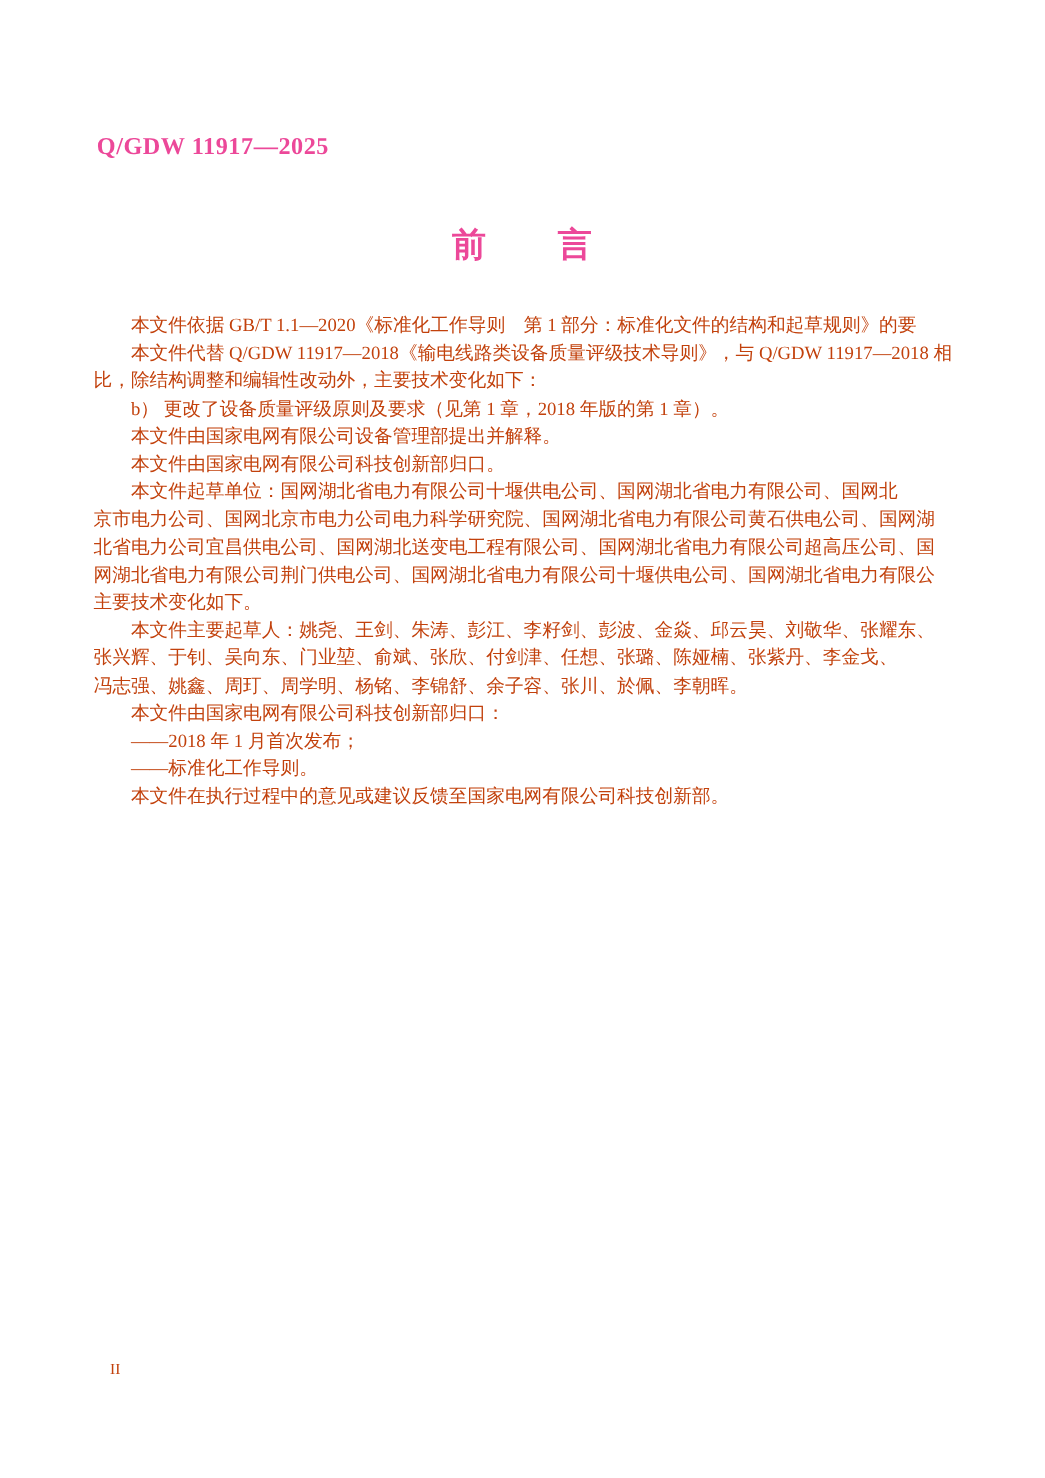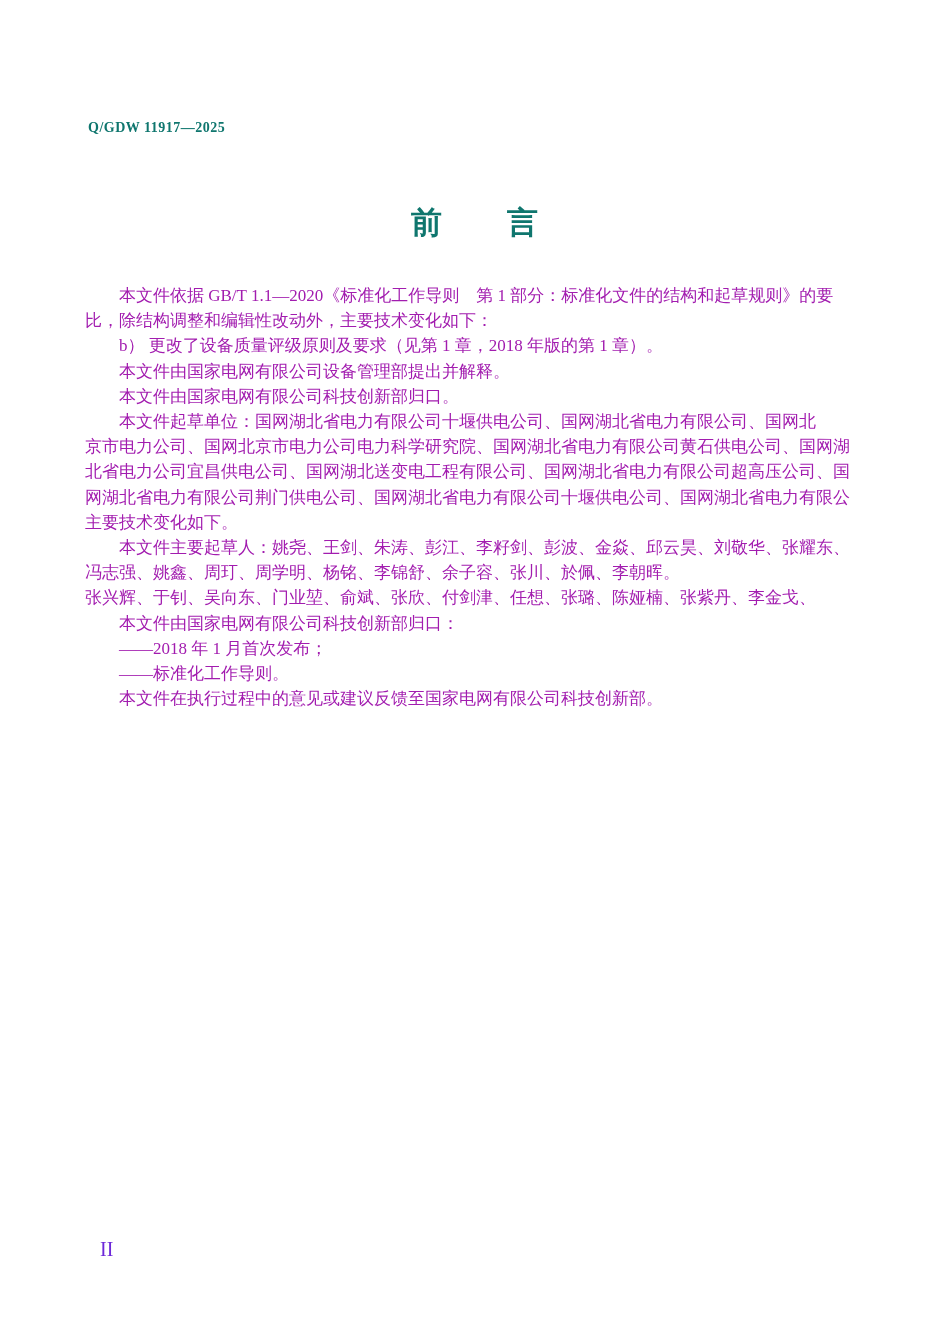--- a/index.html
+++ b/index.html
@@ -14,83 +14,84 @@
     background: #ffffff;
     overflow: hidden;
     color: #111111;
   }
   .doc-header {
     position: absolute;
     left: 88px;
     top: 120px;
     font-family: "Liberation Serif", "DejaVu Serif", serif;
     font-weight: bold;
-    font-size: 14px;
+    font-size: 22px;
     letter-spacing: 0.5px;
-    color: #0f766e;
+    color: #ec4899;
     white-space: nowrap;
   }
   .doc-title {
     position: absolute;
     left: 0;
     top: 202px;
     width: 100%;
     text-align: center;
     font-family: "Liberation Sans", "DejaVu Sans", sans-serif;
     font-weight: 600;
     font-size: 31px;
-    color: #0f766e;
+    color: #ec4899;
     letter-spacing: 1px;
   }
   .doc-body {
     position: absolute;
     left: 85px;
     top: 283px;
     width: 782px;
     font-family: "Liberation Serif", "DejaVu Serif", serif;
     font-size: 17px;
     line-height: 25.2px;
-    color: #a21caf;
+    color: #c2410c;
   }
   .doc-body .line {
     white-space: pre-wrap;
     text-align: justify;
   }
   .page-number {
     position: absolute;
     left: 100px;
     top: 1238px;
     font-family: "Liberation Serif", "DejaVu Serif", serif;
-    font-size: 20px;
-    color: #6d28d9;
+    font-size: 14px;
+    color: #c2410c;
   }
 </style>
 </head>
 <body>
 
 <div class="page">
 
   <div class="doc-header">Q/GDW 11917—2025</div>
 
   <div class="doc-title">前　　言</div>
 
   <div class="doc-body">
     <div class="line">　　本文件依据 GB/T 1.1—2020《标准化工作导则　第 1 部分：标准化文件的结构和起草规则》的要</div>
+    <div class="line">　　本文件代替 Q/GDW 11917—2018《输电线路类设备质量评级技术导则》，与 Q/GDW 11917—2018 相</div>
     <div class="line">比，除结构调整和编辑性改动外，主要技术变化如下：</div>
     <div class="line">　　b） 更改了设备质量评级原则及要求（见第 1 章，2018 年版的第 1 章）。</div>
     <div class="line">　　本文件由国家电网有限公司设备管理部提出并解释。</div>
     <div class="line">　　本文件由国家电网有限公司科技创新部归口。</div>
     <div class="line">　　本文件起草单位：国网湖北省电力有限公司十堰供电公司、国网湖北省电力有限公司、国网北</div>
     <div class="line">京市电力公司、国网北京市电力公司电力科学研究院、国网湖北省电力有限公司黄石供电公司、国网湖</div>
     <div class="line">北省电力公司宜昌供电公司、国网湖北送变电工程有限公司、国网湖北省电力有限公司超高压公司、国</div>
     <div class="line">网湖北省电力有限公司荆门供电公司、国网湖北省电力有限公司十堰供电公司、国网湖北省电力有限公</div>
     <div class="line">主要技术变化如下。</div>
     <div class="line">　　本文件主要起草人：姚尧、王剑、朱涛、彭江、李籽剑、彭波、金焱、邱云昊、刘敬华、张耀东、</div>
+    <div class="line">张兴辉、于钊、吴向东、门业堃、俞斌、张欣、付剑津、任想、张璐、陈娅楠、张紫丹、李金戈、</div>
     <div class="line">冯志强、姚鑫、周玎、周学明、杨铭、李锦舒、余子容、张川、於佩、李朝晖。</div>
-    <div class="line">张兴辉、于钊、吴向东、门业堃、俞斌、张欣、付剑津、任想、张璐、陈娅楠、张紫丹、李金戈、</div>
     <div class="line">　　本文件由国家电网有限公司科技创新部归口：</div>
     <div class="line">　　——2018 年 1 月首次发布；</div>
     <div class="line">　　——标准化工作导则。</div>
     <div class="line">　　本文件在执行过程中的意见或建议反馈至国家电网有限公司科技创新部。</div>
   </div>
 
   <div class="page-number">II</div>
 
 </div>
 

